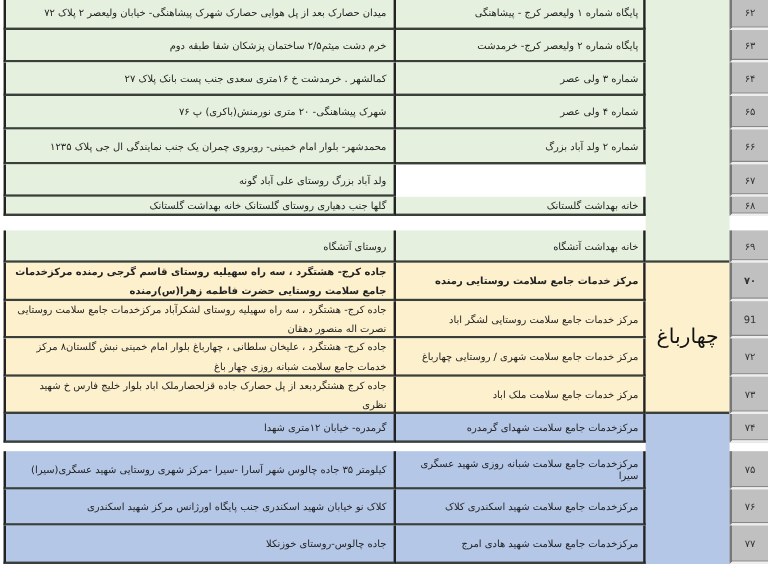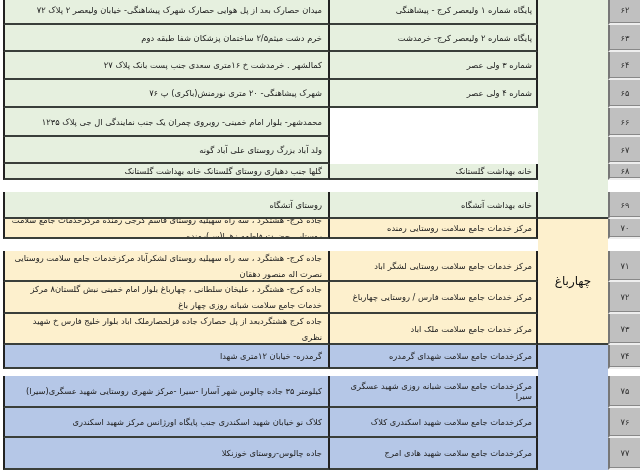--- a/index.html
+++ b/index.html
@@ -15,21 +15,21 @@
   .name { left: 330px; width: 208px; border-right: 2px solid #222;
           padding: 0 4px 0 4px; font-size: 8.3px; color: #222; }
   .num  { left: 608px; width: 32px; background: #c0c0c0; justify-content: center;
           font-size: 8.3px; color: #333; border-left: 2px solid #777;
           border-bottom: 2px solid #eee; box-shadow: inset 0 -1px 0 #888; }
   .green .addr, .green .name { background: #e6f0df; }
   .yellow .addr, .yellow .name { background: #fdf0cd; }
   .blue .addr, .blue .name { background: #b5c7e7; }
   .region { position: absolute; left: 538px; width: 70px; box-sizing: border-box;
             display: flex; align-items: center; justify-content: center; direction: rtl;
-            font-size: 12px; color: #111; border-bottom: 2px solid #3a3f3a; }
+            font-size: 17px; color: #111; border-bottom: 2px solid #3a3f3a; }
   .region.green { background: #e6f0df; }
   .region.yellow { background: #fdf0cd; }
   .region.blue { background: #b5c7e7; border-bottom: none; }
 </style>
 </head>
 <body>
 
 <div class="tbl">
 
   <div class="region green" style="top:0px;height:222px;"></div>
@@ -51,50 +51,51 @@
     <div class="cell name">شماره ۳ ولی عصر</div>
     <div class="cell num">۶۴</div>
   </div>
   <div class="row green" style="top:83px;height:28px;">
     <div class="cell addr">شهرک پیشاهنگی- ۲۰ متری نورمنش(باکری) پ ۷۶</div>
     <div class="cell name">شماره ۴ ولی عصر</div>
     <div class="cell num">۶۵</div>
   </div>
   <div class="row green" style="top:111px;height:29px;">
     <div class="cell addr">محمدشهر- بلوار امام خمینی- روبروی چمران یک جنب نمایندگی ال جی پلاک ۱۲۳۵</div>
+    <div class="cell name">شماره ۲ ولد آباد بزرگ</div>
     <div class="cell num">۶۶</div>
   </div>
   <div class="row green" style="top:140px;height:27px;">
     <div class="cell addr">ولد آباد بزرگ روستای علی آباد گونه</div>
     <div class="cell num">۶۷</div>
   </div>
   <div class="row green" style="top:167px;height:16px;">
     <div class="cell addr">گلها جنب دهیاری روستای گلستانک خانه بهداشت گلستانک</div>
     <div class="cell name">خانه بهداشت گلستانک</div>
     <div class="cell num">۶۸</div>
   </div>
   <div class="row green" style="top:195px;height:27px;">
     <div class="cell name">خانه بهداشت آتشگاه</div>
     <div class="cell addr">روستای آتشگاه</div>
     <div class="cell num">۶۹</div>
   </div>
 
-  <div class="row yellow" style="top:222px;height:20px;">
+  <div class="row yellow" style="top:222px;height:32px;font-weight:bold;">
     <div class="cell addr">جاده کرج- هشتگرد ، سه راه سهیلیه روستای قاسم گرجی رمنده مرکزخدمات جامع سلامت روستایی حضرت فاطمه زهرا(س)رمنده</div>
     <div class="cell name">مرکز خدمات جامع سلامت روستایی رمنده</div>
     <div class="cell num">۷۰</div>
   </div>
   <div class="row yellow" style="top:254px;height:31px;padding-left:44px;">
     <div class="cell addr">جاده کرج- هشتگرد ، سه راه سهیلیه روستای لشکرآباد مرکزخدمات جامع سلامت روستایی نصرت اله منصور دهقان</div>
     <div class="cell name">مرکز خدمات جامع سلامت روستایی لشگر اباد</div>
-    <div class="cell num">۷۱</div>
+    <div class="cell num">91</div>
   </div>
   <div class="row yellow" style="top:285px;height:32px;">
     <div class="cell addr">جاده کرج- هشتگرد ، علیخان سلطانی ، چهارباغ بلوار امام خمینی نبش گلستان۸ مرکز خدمات جامع سلامت شبانه روزی چهار باغ</div>
-    <div class="cell name">مرکز خدمات جامع سلامت فارس / روستایی چهارباغ</div>
+    <div class="cell name">مرکز خدمات جامع سلامت شهری / روستایی چهارباغ</div>
     <div class="cell num">۷۲</div>
   </div>
   <div class="row yellow" style="top:317px;height:31px;">
     <div class="cell addr">جاده کرج هشتگردبعد از پل حصارک جاده قزلحصارملک اباد بلوار خلیج فارس خ شهید نظری</div>
     <div class="cell name">مرکز خدمات جامع سلامت ملک اباد</div>
     <div class="cell num">۷۳</div>
   </div>
 
   <div class="row blue" style="top:348px;height:24px;">
     <div class="cell addr">گرمدره- خیابان ۱۲متری شهدا</div>

